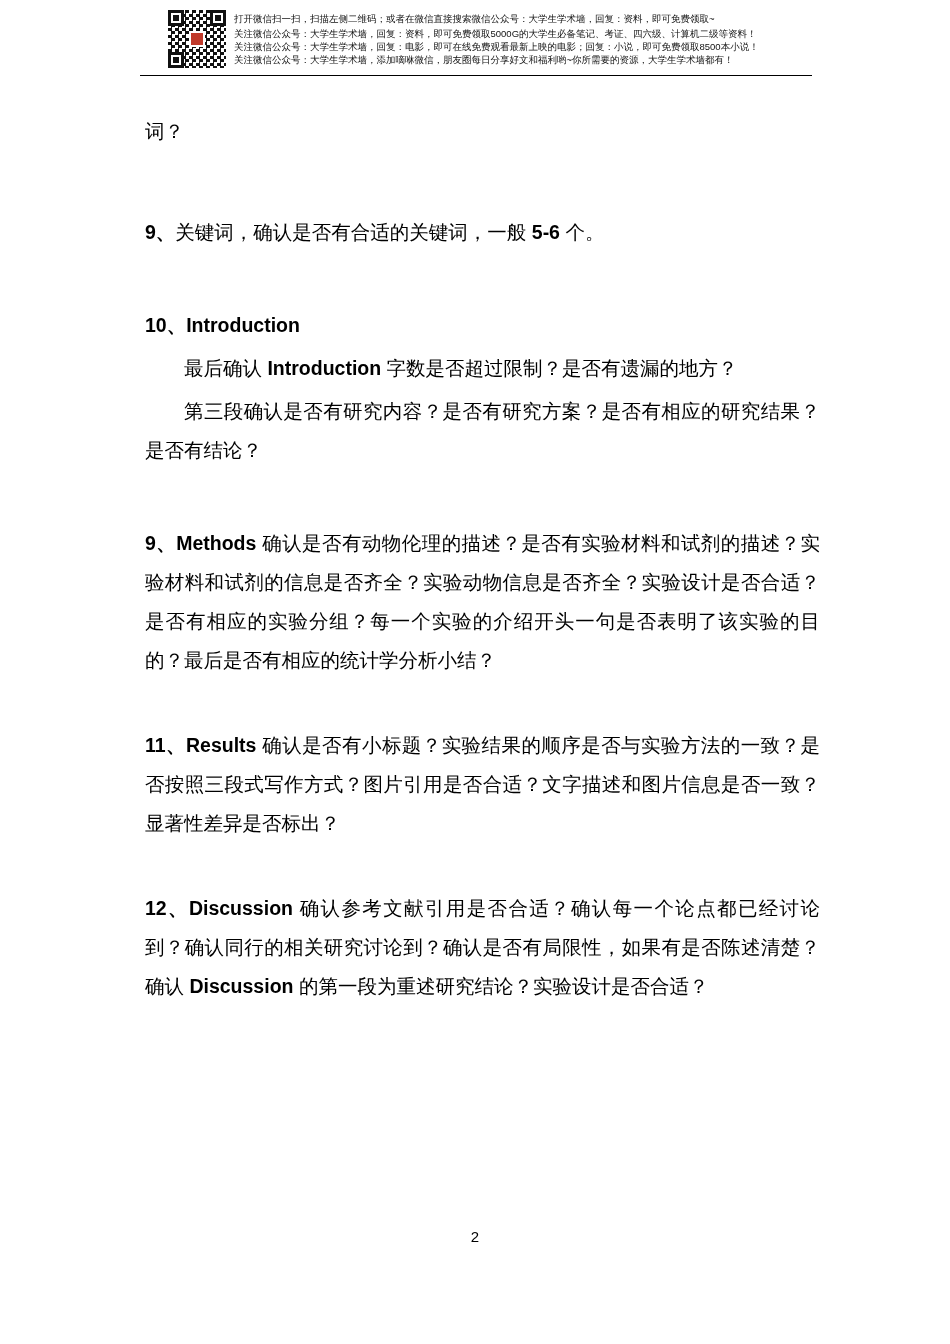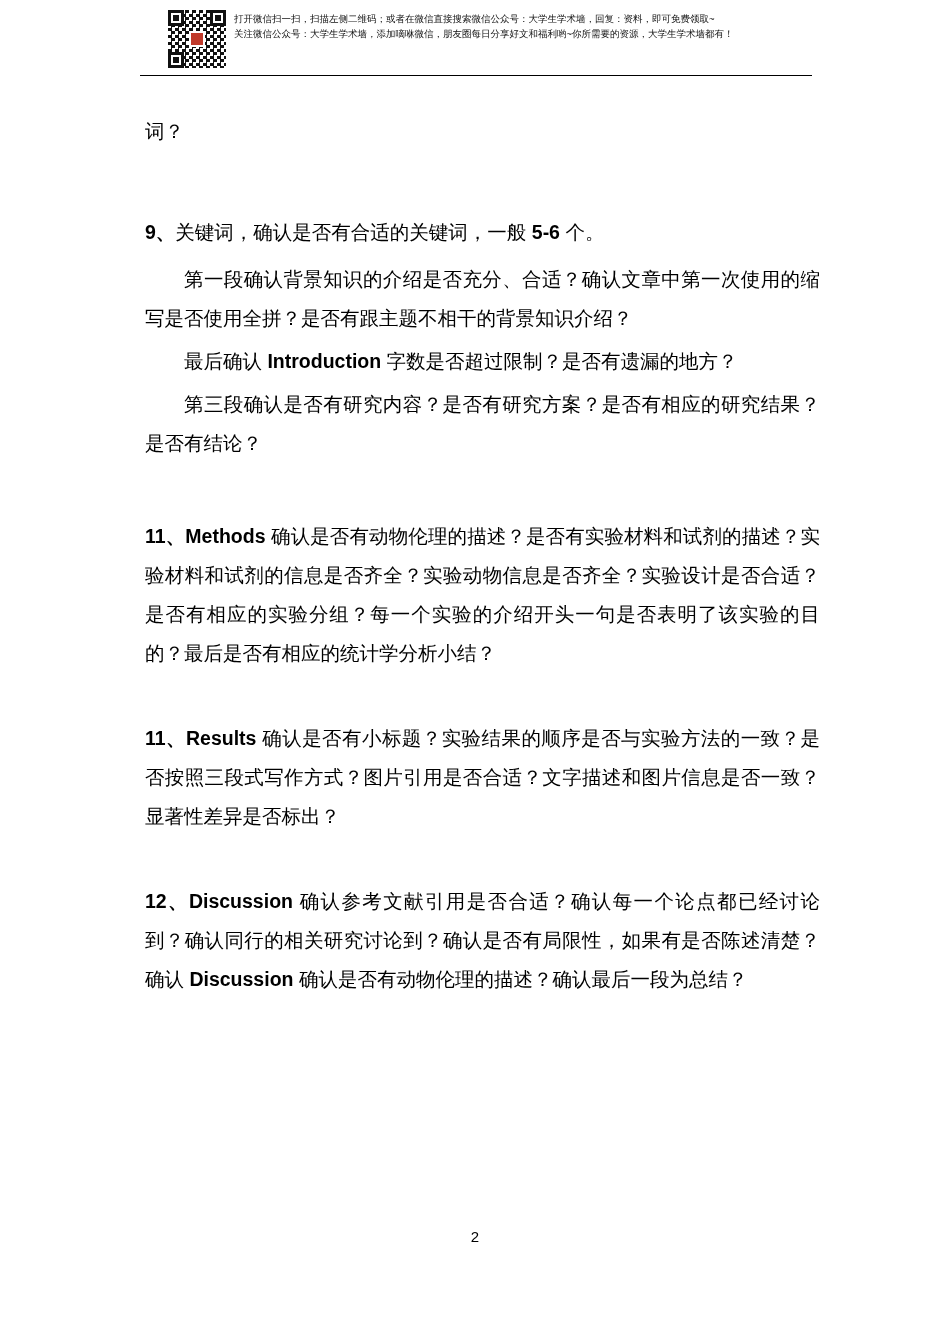--- a/index.html
+++ b/index.html
@@ -94,59 +94,61 @@
   <div class="header">
     <div class="qr">
       <div class="qr-pattern"></div>
       <div class="finder f-tl"></div>
       <div class="finder f-tr"></div>
       <div class="finder f-bl"></div>
       <div class="qr-logo"></div>
     </div>
     <div class="header-lines">
       <div class="hline first">打开微信扫一扫，扫描左侧二维码；或者在微信直接搜索微信公众号：大学生学术墙，回复：资料，即可免费领取~</div>
+      <div class="hline">关注微信公众号：大学生学术墙，回复：资料，即可免费领取5000G的大学生必备笔记、考证、四六级、计算机二级等资料！</div>
+      <div class="hline">关注微信公众号：大学生学术墙，回复：电影，即可在线免费观看最新上映的电影；回复：小说，即可免费领取8500本小说！</div>
       <div class="hline">关注微信公众号：大学生学术墙，添加嘀咻微信，朋友圈每日分享好文和福利哟~你所需要的资源，大学生学术墙都有！</div>
     </div>
   </div>
 
   <div class="divider"></div>
 
   <div class="content">
 
     <p class="para mt-first">
       <span>词？</span>
     </p>
 
     <p class="para gap-xl">
       <span class="b">9、</span><span>关键词，确认是否有合适的关键词，一般 </span><span class="b">5-6</span><span> 个。</span>
     </p>
 
+    <p class="para gap-lg">
+      <span class="b">10、Introduction</span>
+    </p>
 
-    <p class="para gap-sm indent">
-      <span>第一段确认背景知识的介绍是否充分、合适？确认文章中第一次使用的缩写是否使用全拼？是否有跟主题不相干的背景知识介绍？</span>
-    </p>
 
 
     <p class="para gap-xs indent">
       <span>最后确认 </span><span class="b">Introduction</span><span> 字数是否超过限制？是否有遗漏的地方？</span>
     </p>
 
     <p class="para gap-xs indent">
       <span>第三段确认是否有研究内容？是否有研究方案？是否有相应的研究结果？是否有结论？</span>
     </p>
 
     <p class="para gap-lg">
-      <span class="b">11、Methods</span><span> 确认是否有动物伦理的描述？是否有实验材料和试剂的描述？实验材料和试剂的信息是否齐全？实验动物信息是否齐全？实验设计是否合适？是否有相应的实验分组？每一个实验的介绍开头一句是否表明了该实验的目的？最后是否有相应的统计学分析小结？</span>
+      <span class="b">9、Methods</span><span> 确认是否有动物伦理的描述？是否有实验材料和试剂的描述？实验材料和试剂的信息是否齐全？实验动物信息是否齐全？实验设计是否合适？是否有相应的实验分组？每一个实验的介绍开头一句是否表明了该实验的目的？最后是否有相应的统计学分析小结？</span>
     </p>
 
     <p class="para gap-md">
       <span class="b">11、Results</span><span> 确认是否有小标题？实验结果的顺序是否与实验方法的一致？是否按照三段式写作方式？图片引用是否合适？文字描述和图片信息是否一致？显著性差异是否标出？</span>
     </p>
 
     <p class="para gap-md">
-      <span class="b">12、Discussion</span><span> 确认参考文献引用是否合适？确认每一个论点都已经讨论到？确认同行的相关研究讨论到？确认是否有局限性，如果有是否陈述清楚？确认 </span><span class="b">Discussion</span><span> 确认是否有动物伦理的描述？确认最后一段为总结？</span>
+      <span class="b">12、Discussion</span><span> 确认参考文献引用是否合适？确认每一个论点都已经讨论到？确认同行的相关研究讨论到？确认是否有局限性，如果有是否陈述清楚？确认 </span><span class="b">Discussion</span><span> 的第一段为重述研究结论？实验设计是否合适？</span>
     </p>
 
   </div>
 
   <div class="page-number">2</div>
 
 </div>
 
 </body></html>

